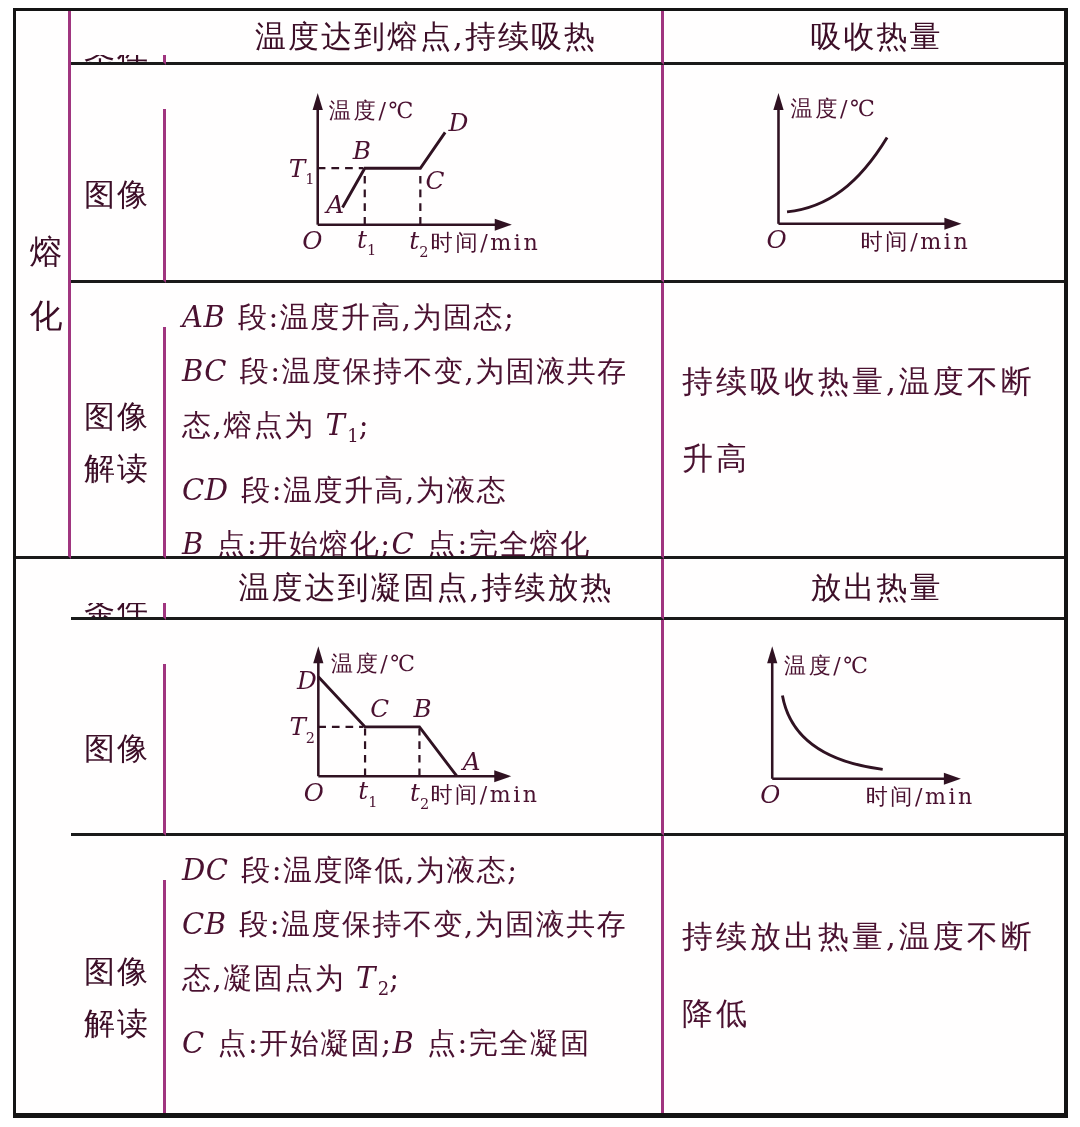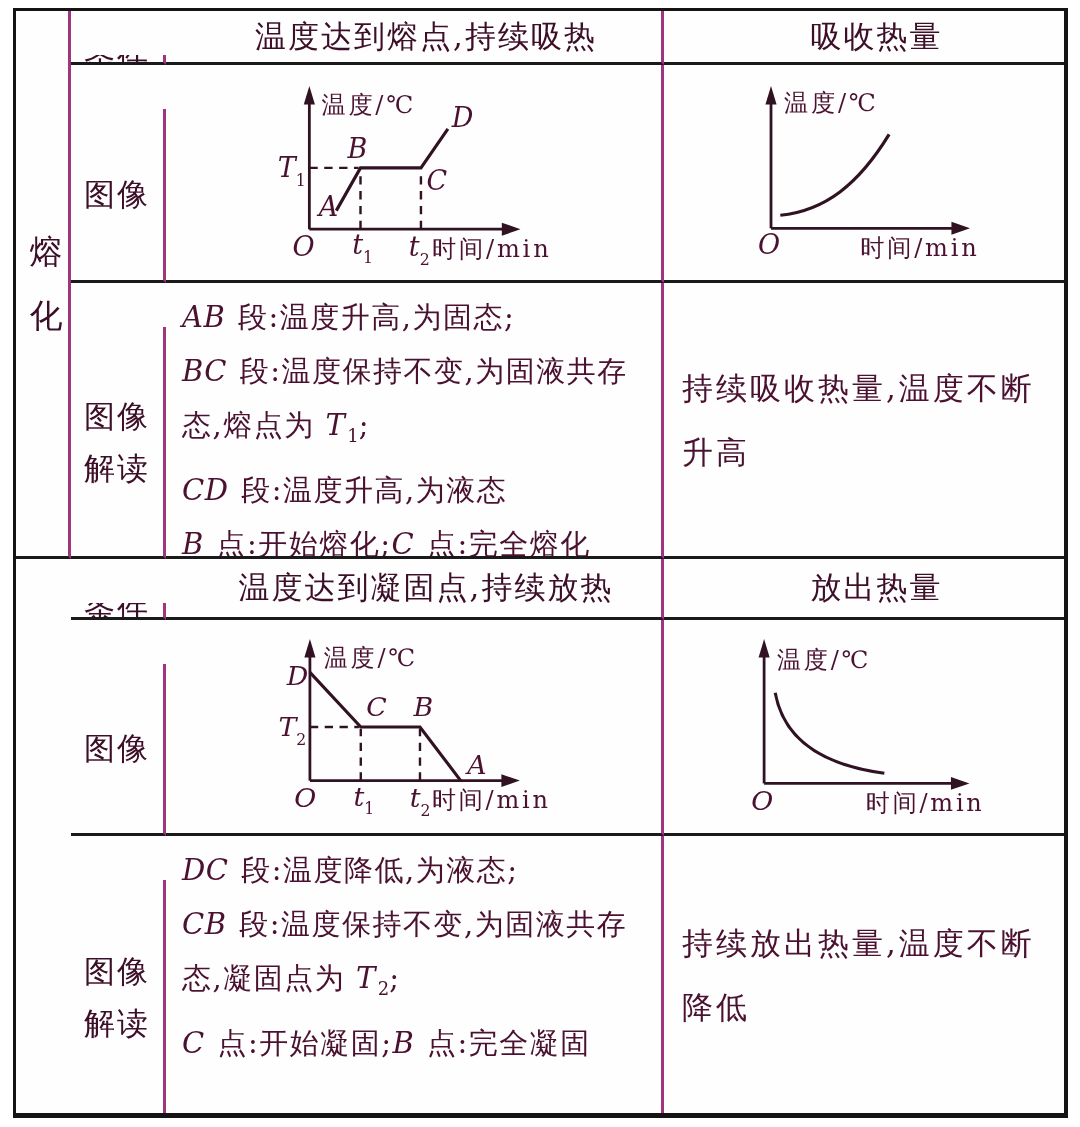--- a/index.html
+++ b/index.html
@@ -45,24 +45,24 @@
   }
   .cond{font-size:31px;letter-spacing:2px;color:var(--ink-dark);padding-left:25px;}
   .interp{
     flex-direction:column;align-items:flex-start;justify-content:flex-start;
     padding:7px 6px 0 16px;font-size:29px;letter-spacing:1.5px;line-height:54px;
   }
   .rline{white-space:nowrap;}
   .interp i{font-style:italic;letter-spacing:0.5px;margin-right:2px;}
   .interp sub{font-size:18px;letter-spacing:0;}
   .iright{
-    font-size:31px;letter-spacing:3px;line-height:64px;
+    font-size:31px;letter-spacing:3px;line-height:77px;
     padding:0 14px 0 18px;justify-content:flex-start;
   }
-  .gcell{padding:8px;}
+  .gcell{padding:16px;}
   .gcell svg{width:100%;height:100%;display:block;}
   .gtext{font-family:"DejaVu Serif","Liberation Serif",serif;fill:var(--ink);}
   .cjk{font-size:26px;letter-spacing:3px;}
   .pt{font-size:29px;font-style:italic;}
   .svgsub{font-size:17px;font-style:normal;}
 </style>
 </head>
 <body>
 
 <div class="tbl">

